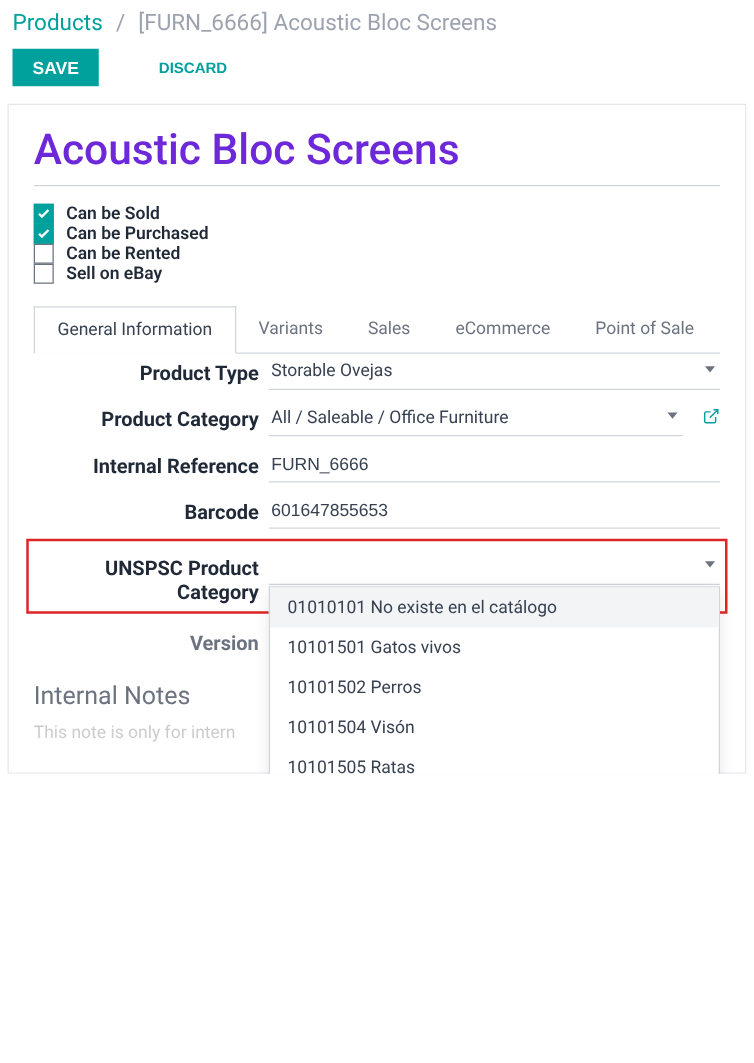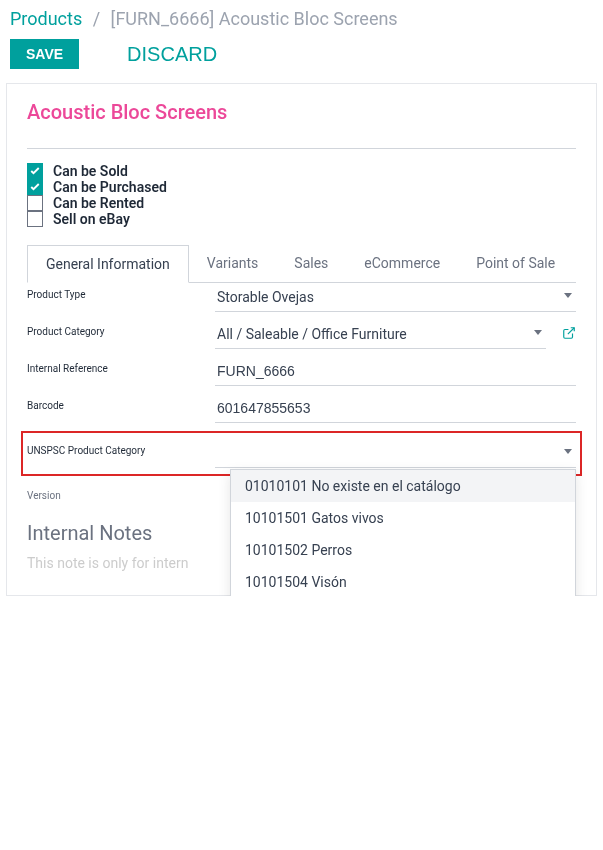--- a/index.html
+++ b/index.html
@@ -42,37 +42,37 @@
     border: none;
     padding: 7px 16px;
     font-weight: 600;
     font-size: 14px;
     cursor: pointer;
   }
   .btn-discard {
     background: none;
     border: none;
     color: #00A09D;
-    font-weight: 400;
-    font-size: 20px;
+    font-weight: 700;
+    font-size: 12px;
     cursor: pointer;
     padding-left: 36px;
   }
   .form-sheet {
     border: 1px solid #E5E7EB;
     margin: 0 6px;
     padding: 16px 20px 24px 20px;
     background: #fff;
   }
   .title {
-    font-size: 20px;
+    font-size: 34px;
     font-weight: 500;
-    color: #ec4899;
+    color: #6d28d9;
     border-bottom: 1px solid #D1D5DB;
-    padding-bottom: 24px;
+    padding-bottom: 8px;
     margin-bottom: 14px;
   }
   .checks {
     display: flex;
     flex-direction: column;
     margin-bottom: 18px;
   }
   .check-row {
     display: flex;
     align-items: center;
@@ -122,25 +122,26 @@
     flex-direction: column;
     gap: 8px;
   }
   .form-row {
     display: flex;
     align-items: flex-start;
     gap: 8px;
   }
   .form-label {
     width: 180px;
-    font-weight: 400;
+    font-weight: 700;
     color: #1f2937;
     padding-top: 6px;
-    font-size: 10px;
+    font-size: 16px;
     flex-shrink: 0;
+    text-align: right;
   }
   .form-field {
     flex: 1;
     position: relative;
   }
   .field-select, .field-input {
     width: 100%;
     border: none;
     border-bottom: 1px solid #D1D5DB;
     padding: 6px 20px 6px 2px;
@@ -167,21 +168,21 @@
   }
   .highlight-row {
     border: 2px solid #dc2626;
     padding: 6px 4px 6px 4px;
     margin-left: -6px;
     margin-right: -6px;
   }
   .dropdown {
     position: absolute;
     top: 30px;
-    left: 15px;
+    left: 0;
     right: 0;
     background: #fff;
     border: 1px solid #D1D5DB;
     box-shadow: 0 4px 12px rgba(0,0,0,0.1);
     z-index: 10;
   }
   .dropdown-item {
     padding: 8px 14px;
     cursor: pointer;
     font-size: 14px;

